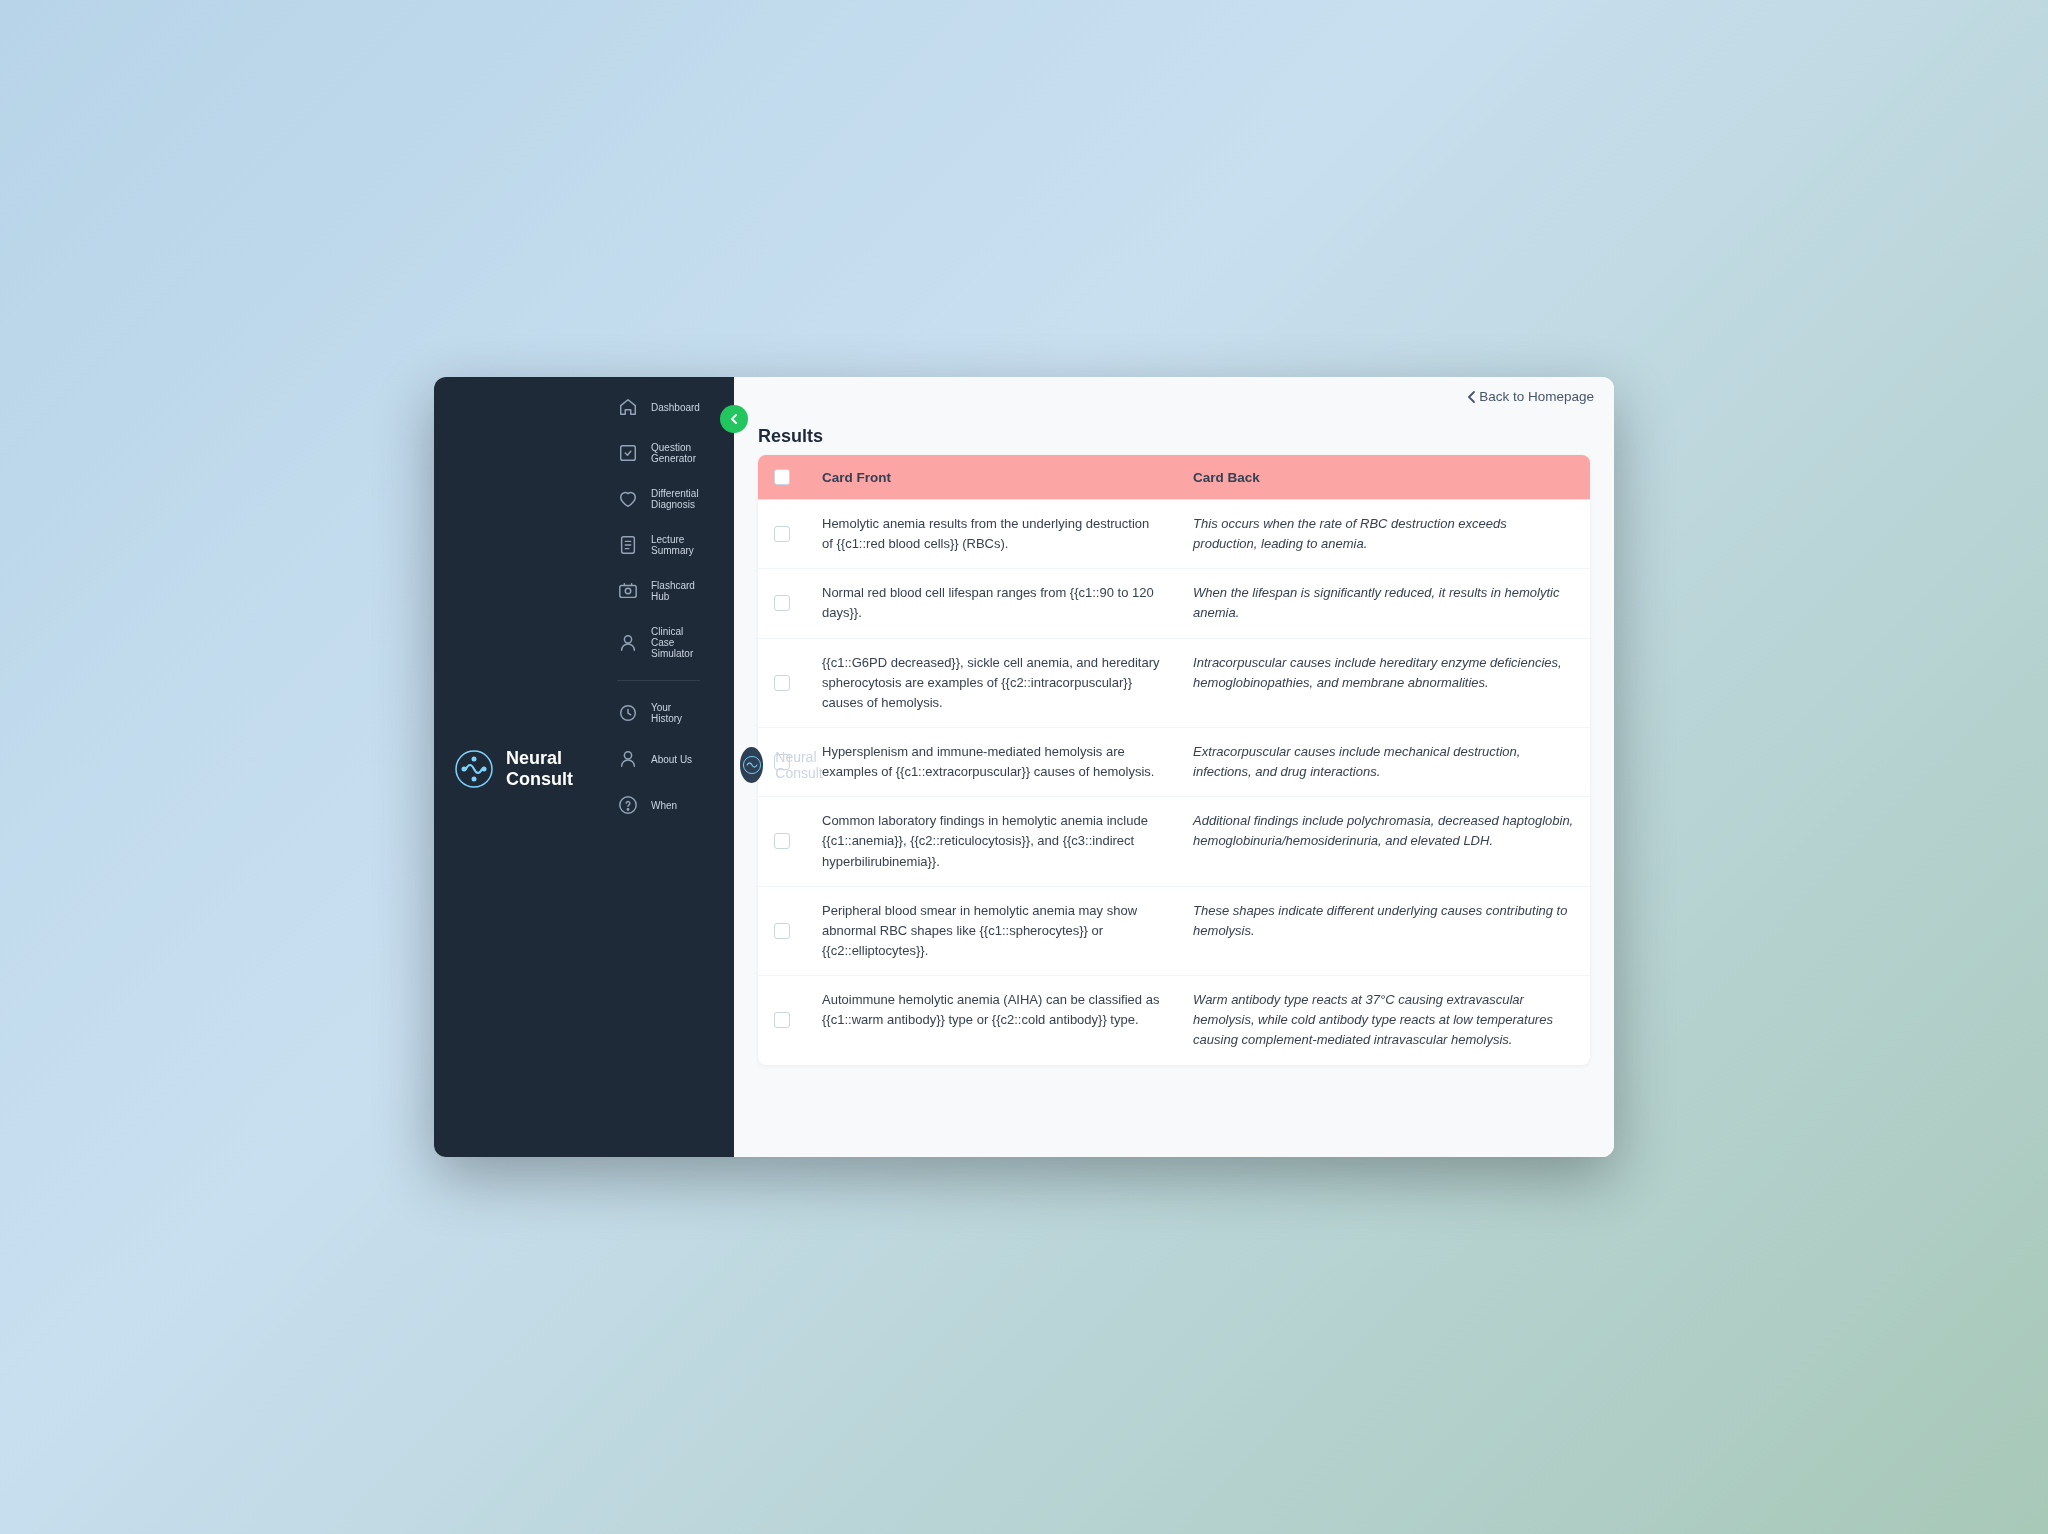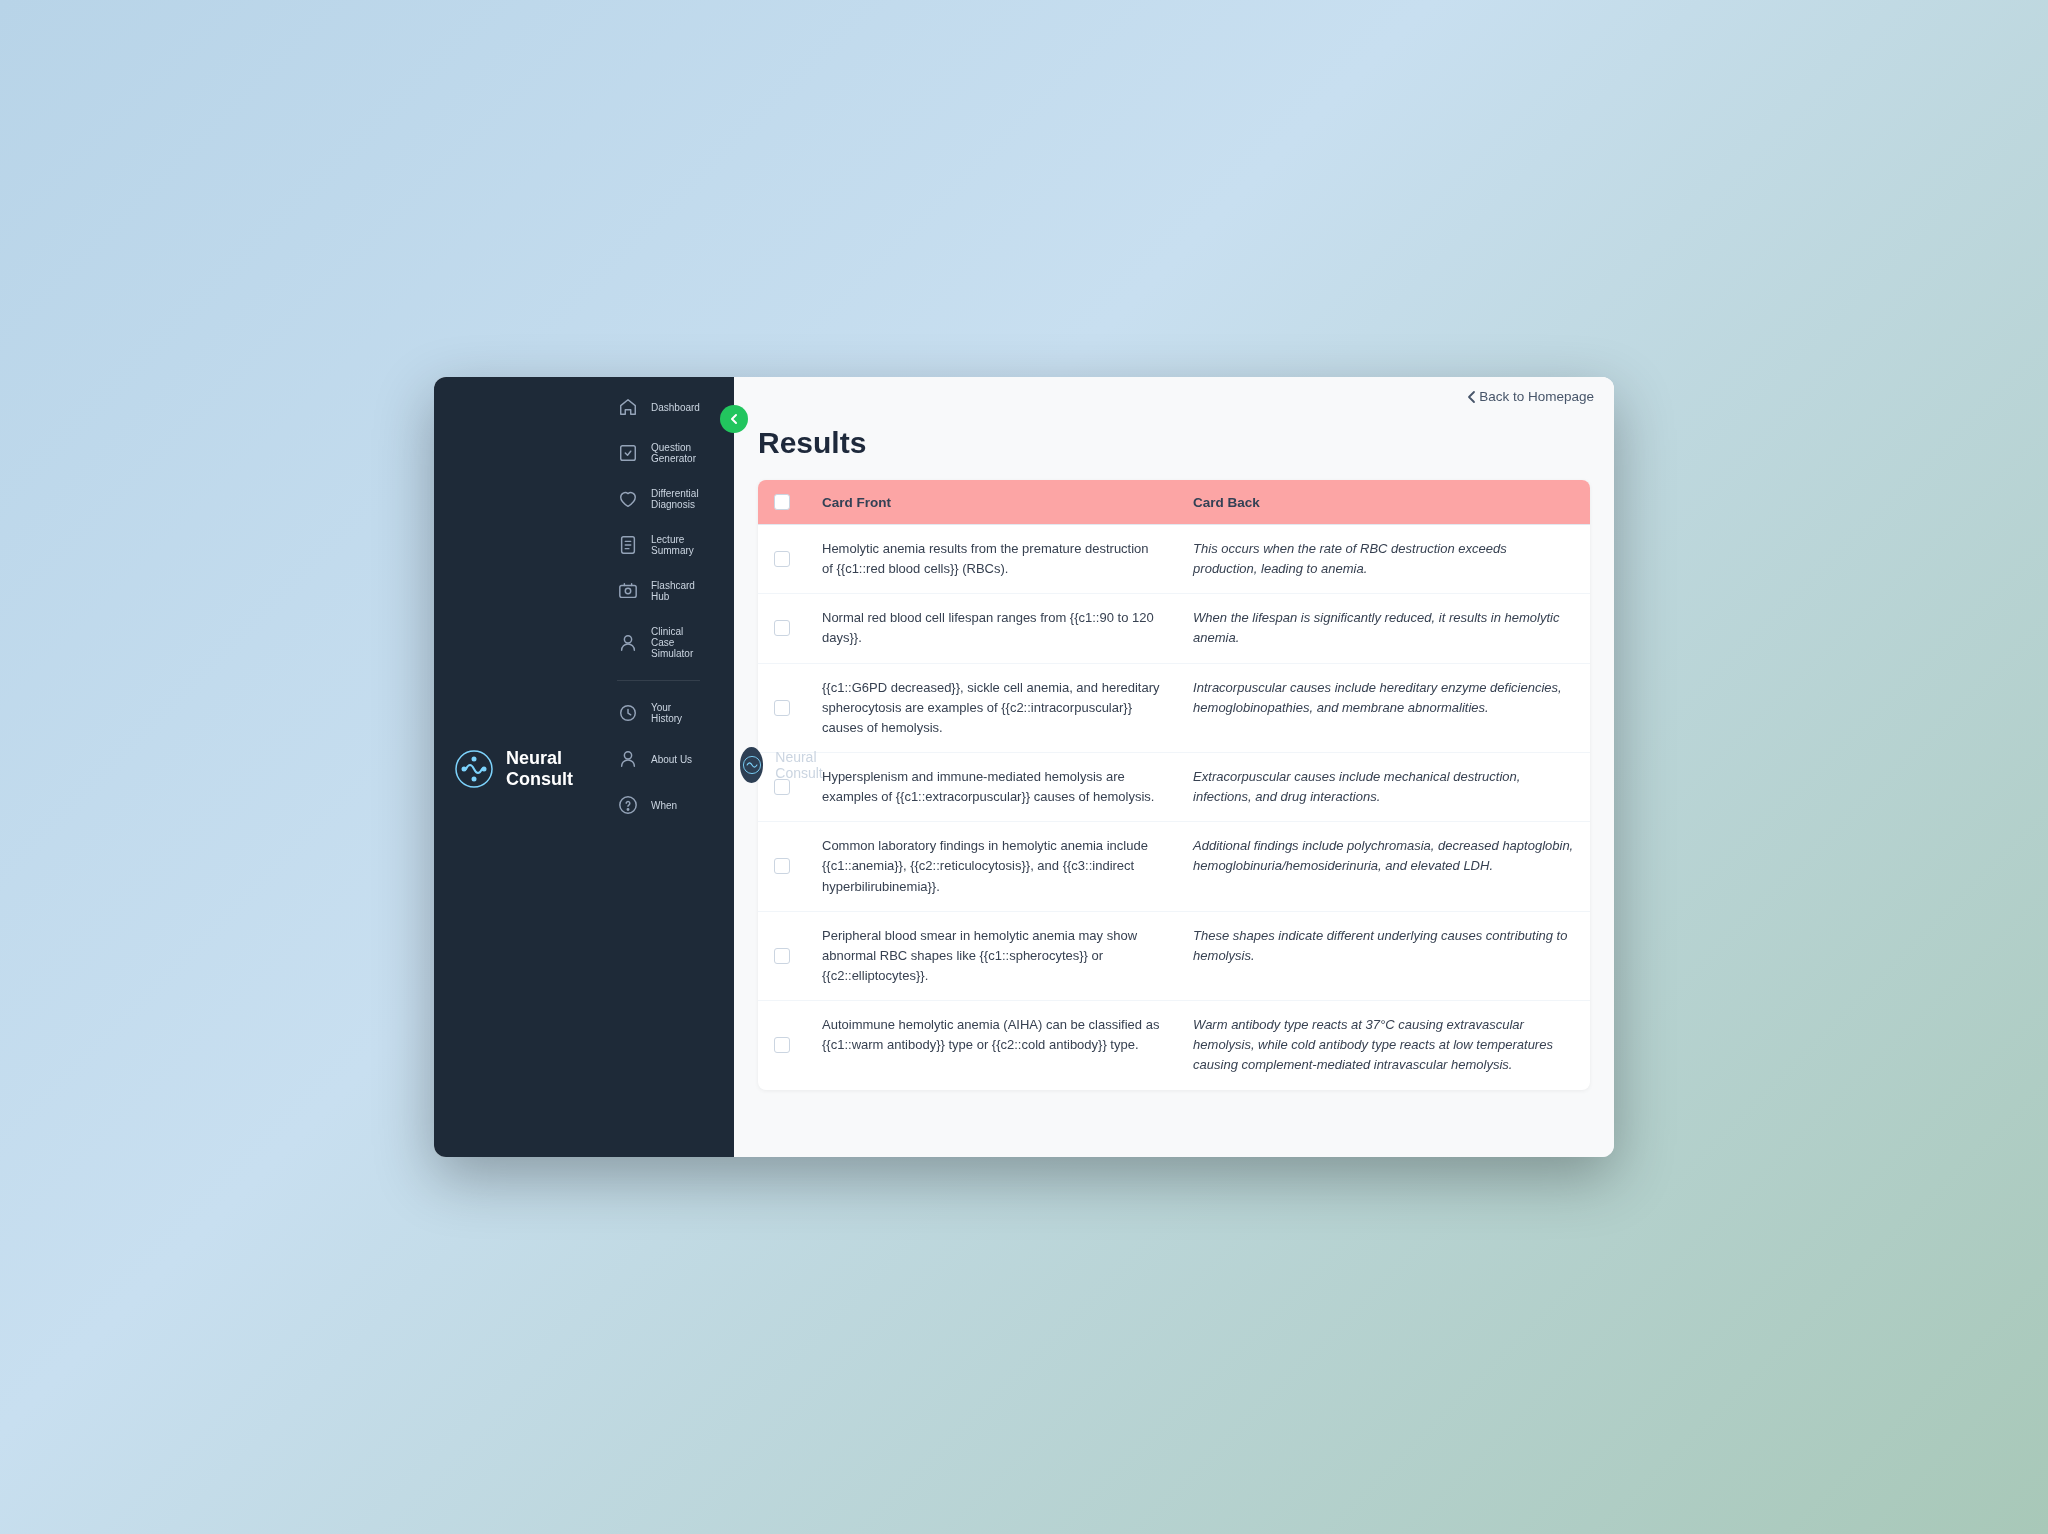--- a/index.html
+++ b/index.html
@@ -145,24 +145,24 @@
     .back-link svg {
       width: 14px;
       height: 14px;
     }
     .content-area {
       flex: 1;
       padding: 10px 24px 20px 24px;
       overflow-y: auto;
     }
     .results-title {
-      font-size: 30px;
+      font-size: 18px;
       font-weight: 600;
       color: #1e293b;
-      margin-bottom: 20px;
+      margin-bottom: 8px;
     }
     .results-table {
       width: 100%;
       border-collapse: collapse;
       background: white;
       border-radius: 8px;
       overflow: hidden;
       box-shadow: 0 1px 4px rgba(0,0,0,0.06);
     }
     .results-table thead tr {
@@ -378,21 +378,21 @@
             </th>
             <th class="col-front">Card Front</th>
             <th class="col-back">Card Back</th>
           </tr>
         </thead>
         <tbody id="table-body">
         <tr>
       <td>
         <span class="row-checkbox"></span>
       </td>
-      <td>Hemolytic anemia results from the premature destruction of {{c1::red blood cells}} (RBCs).</td>
+      <td>Hemolytic anemia results from the underlying destruction of {{c1::red blood cells}} (RBCs).</td>
       <td class="card-back-text truncated">This occurs when the rate of RBC destruction exceeds production, leading to anemia.</td>
     </tr>
             <tr>
       <td>
         <span class="row-checkbox"></span>
       </td>
       <td>Normal red blood cell lifespan ranges from {{c1::90 to 120 days}}.</td>
       <td class="card-back-text truncated">When the lifespan is significantly reduced, it results in hemolytic anemia.</td>
     </tr>
             <tr>

